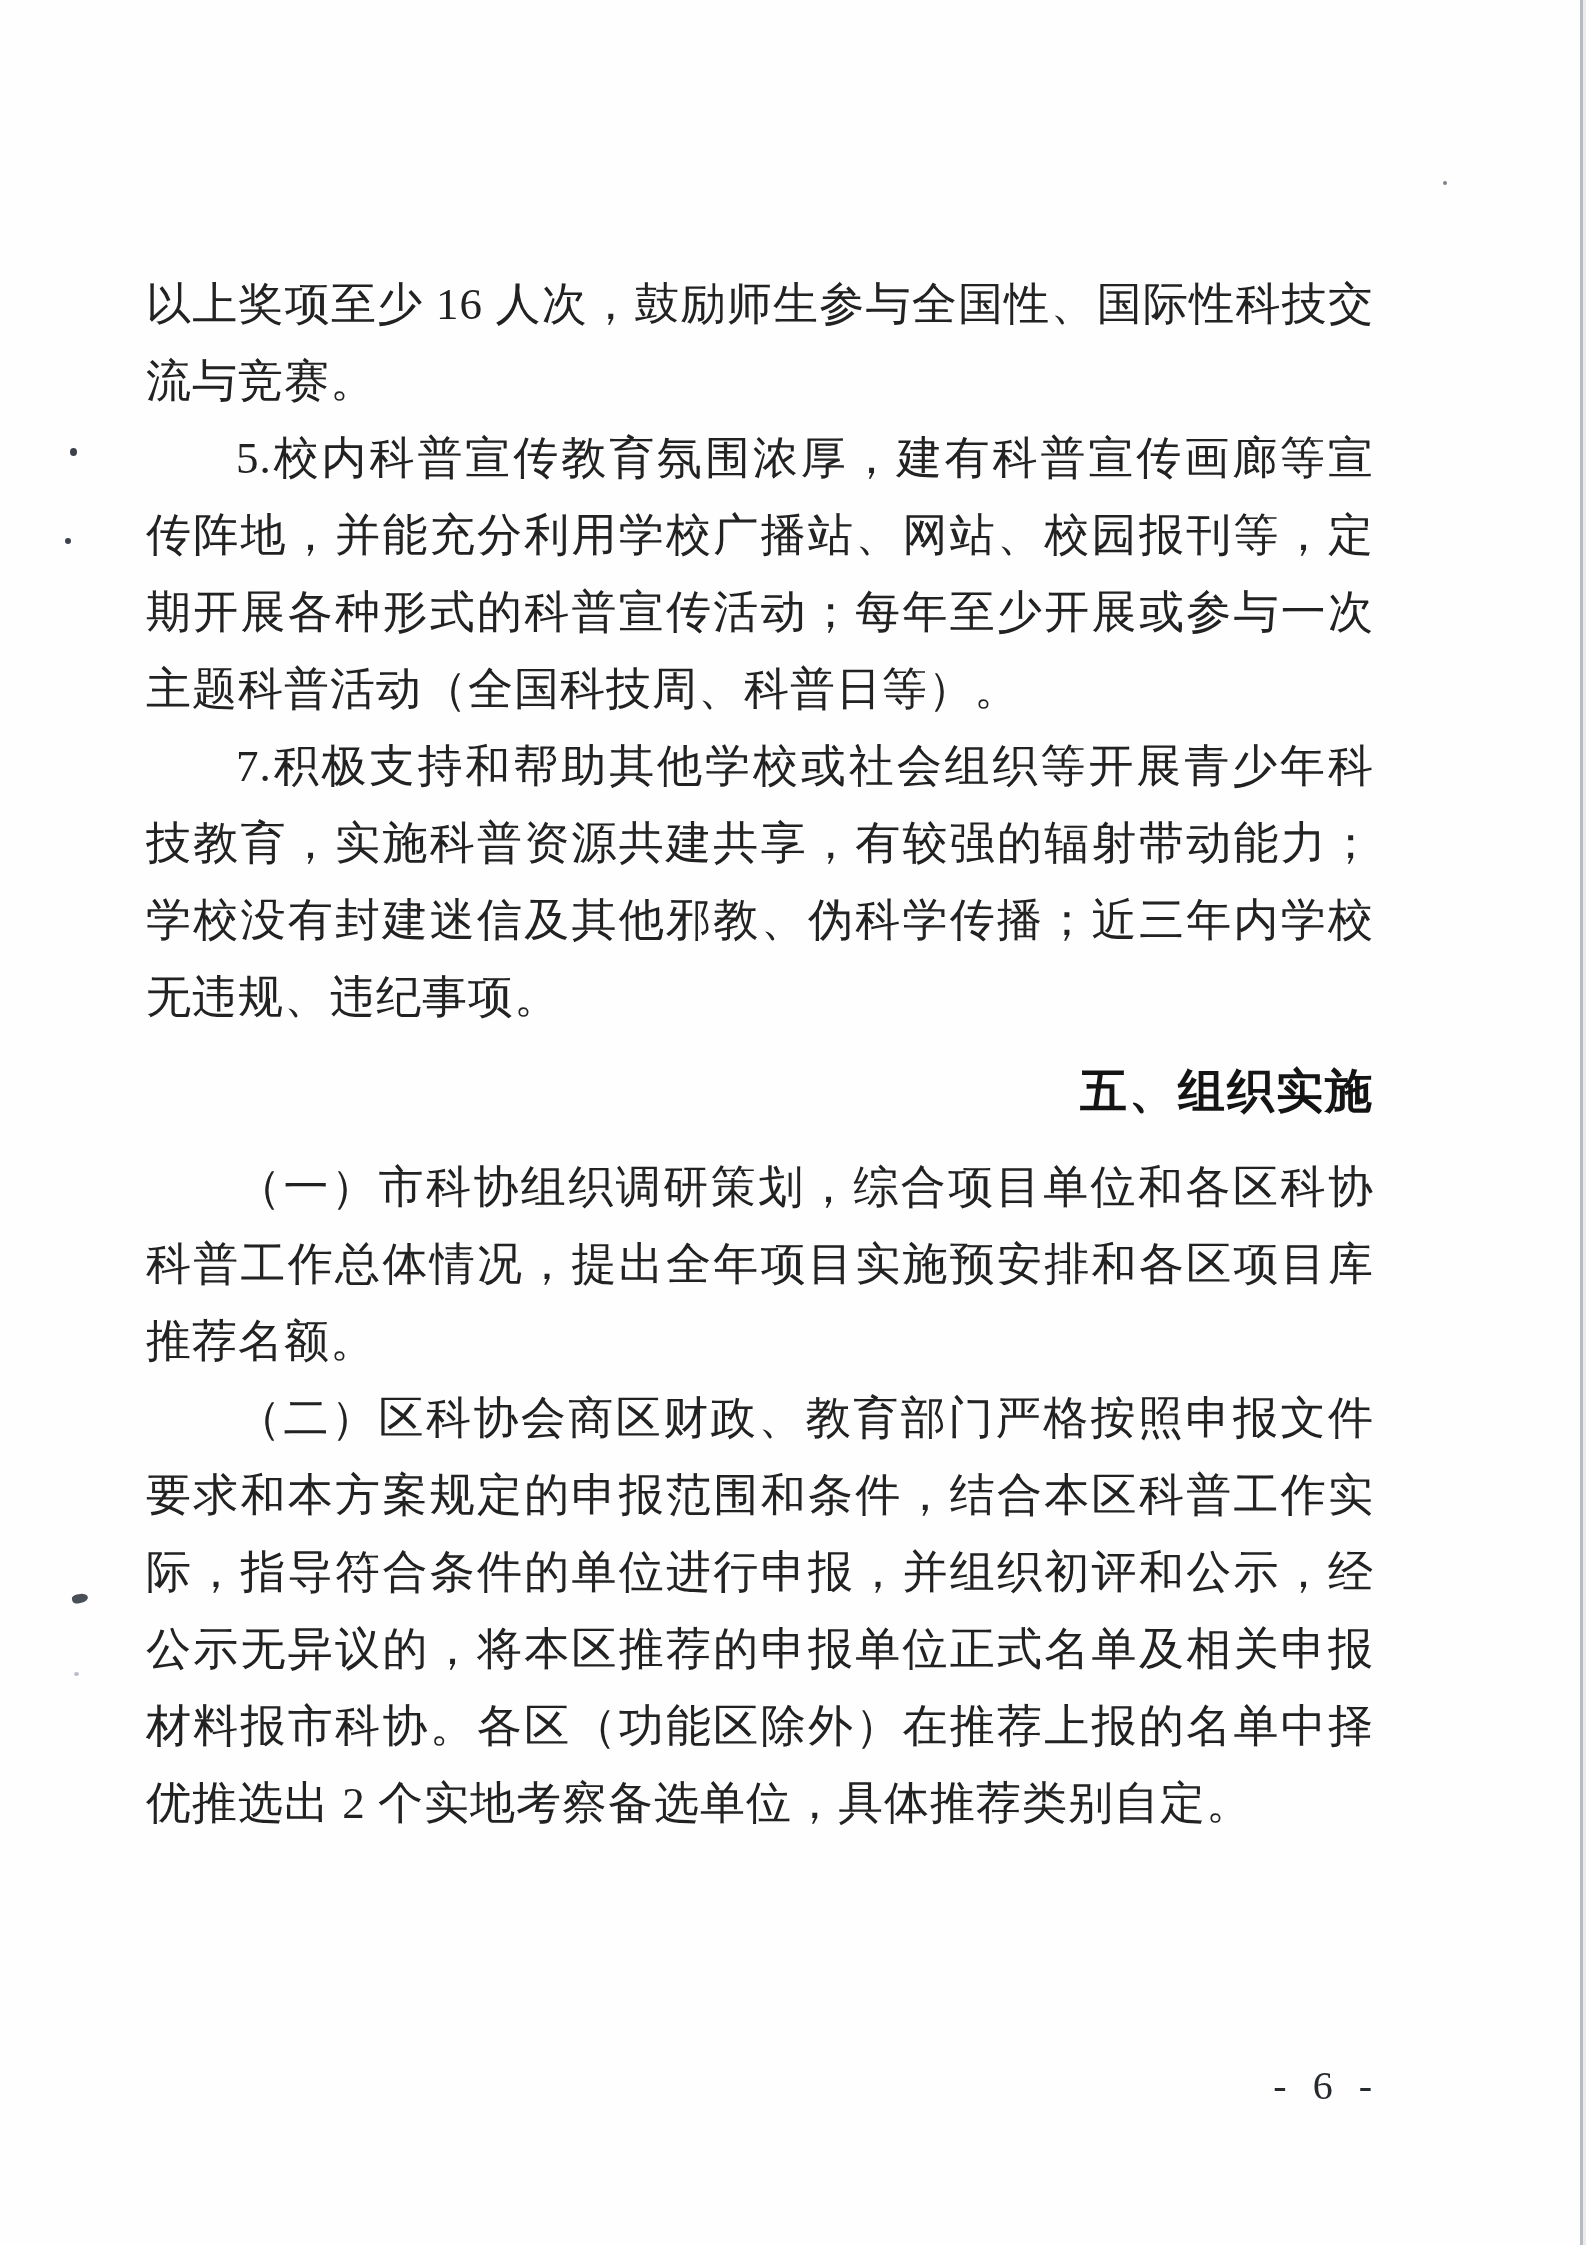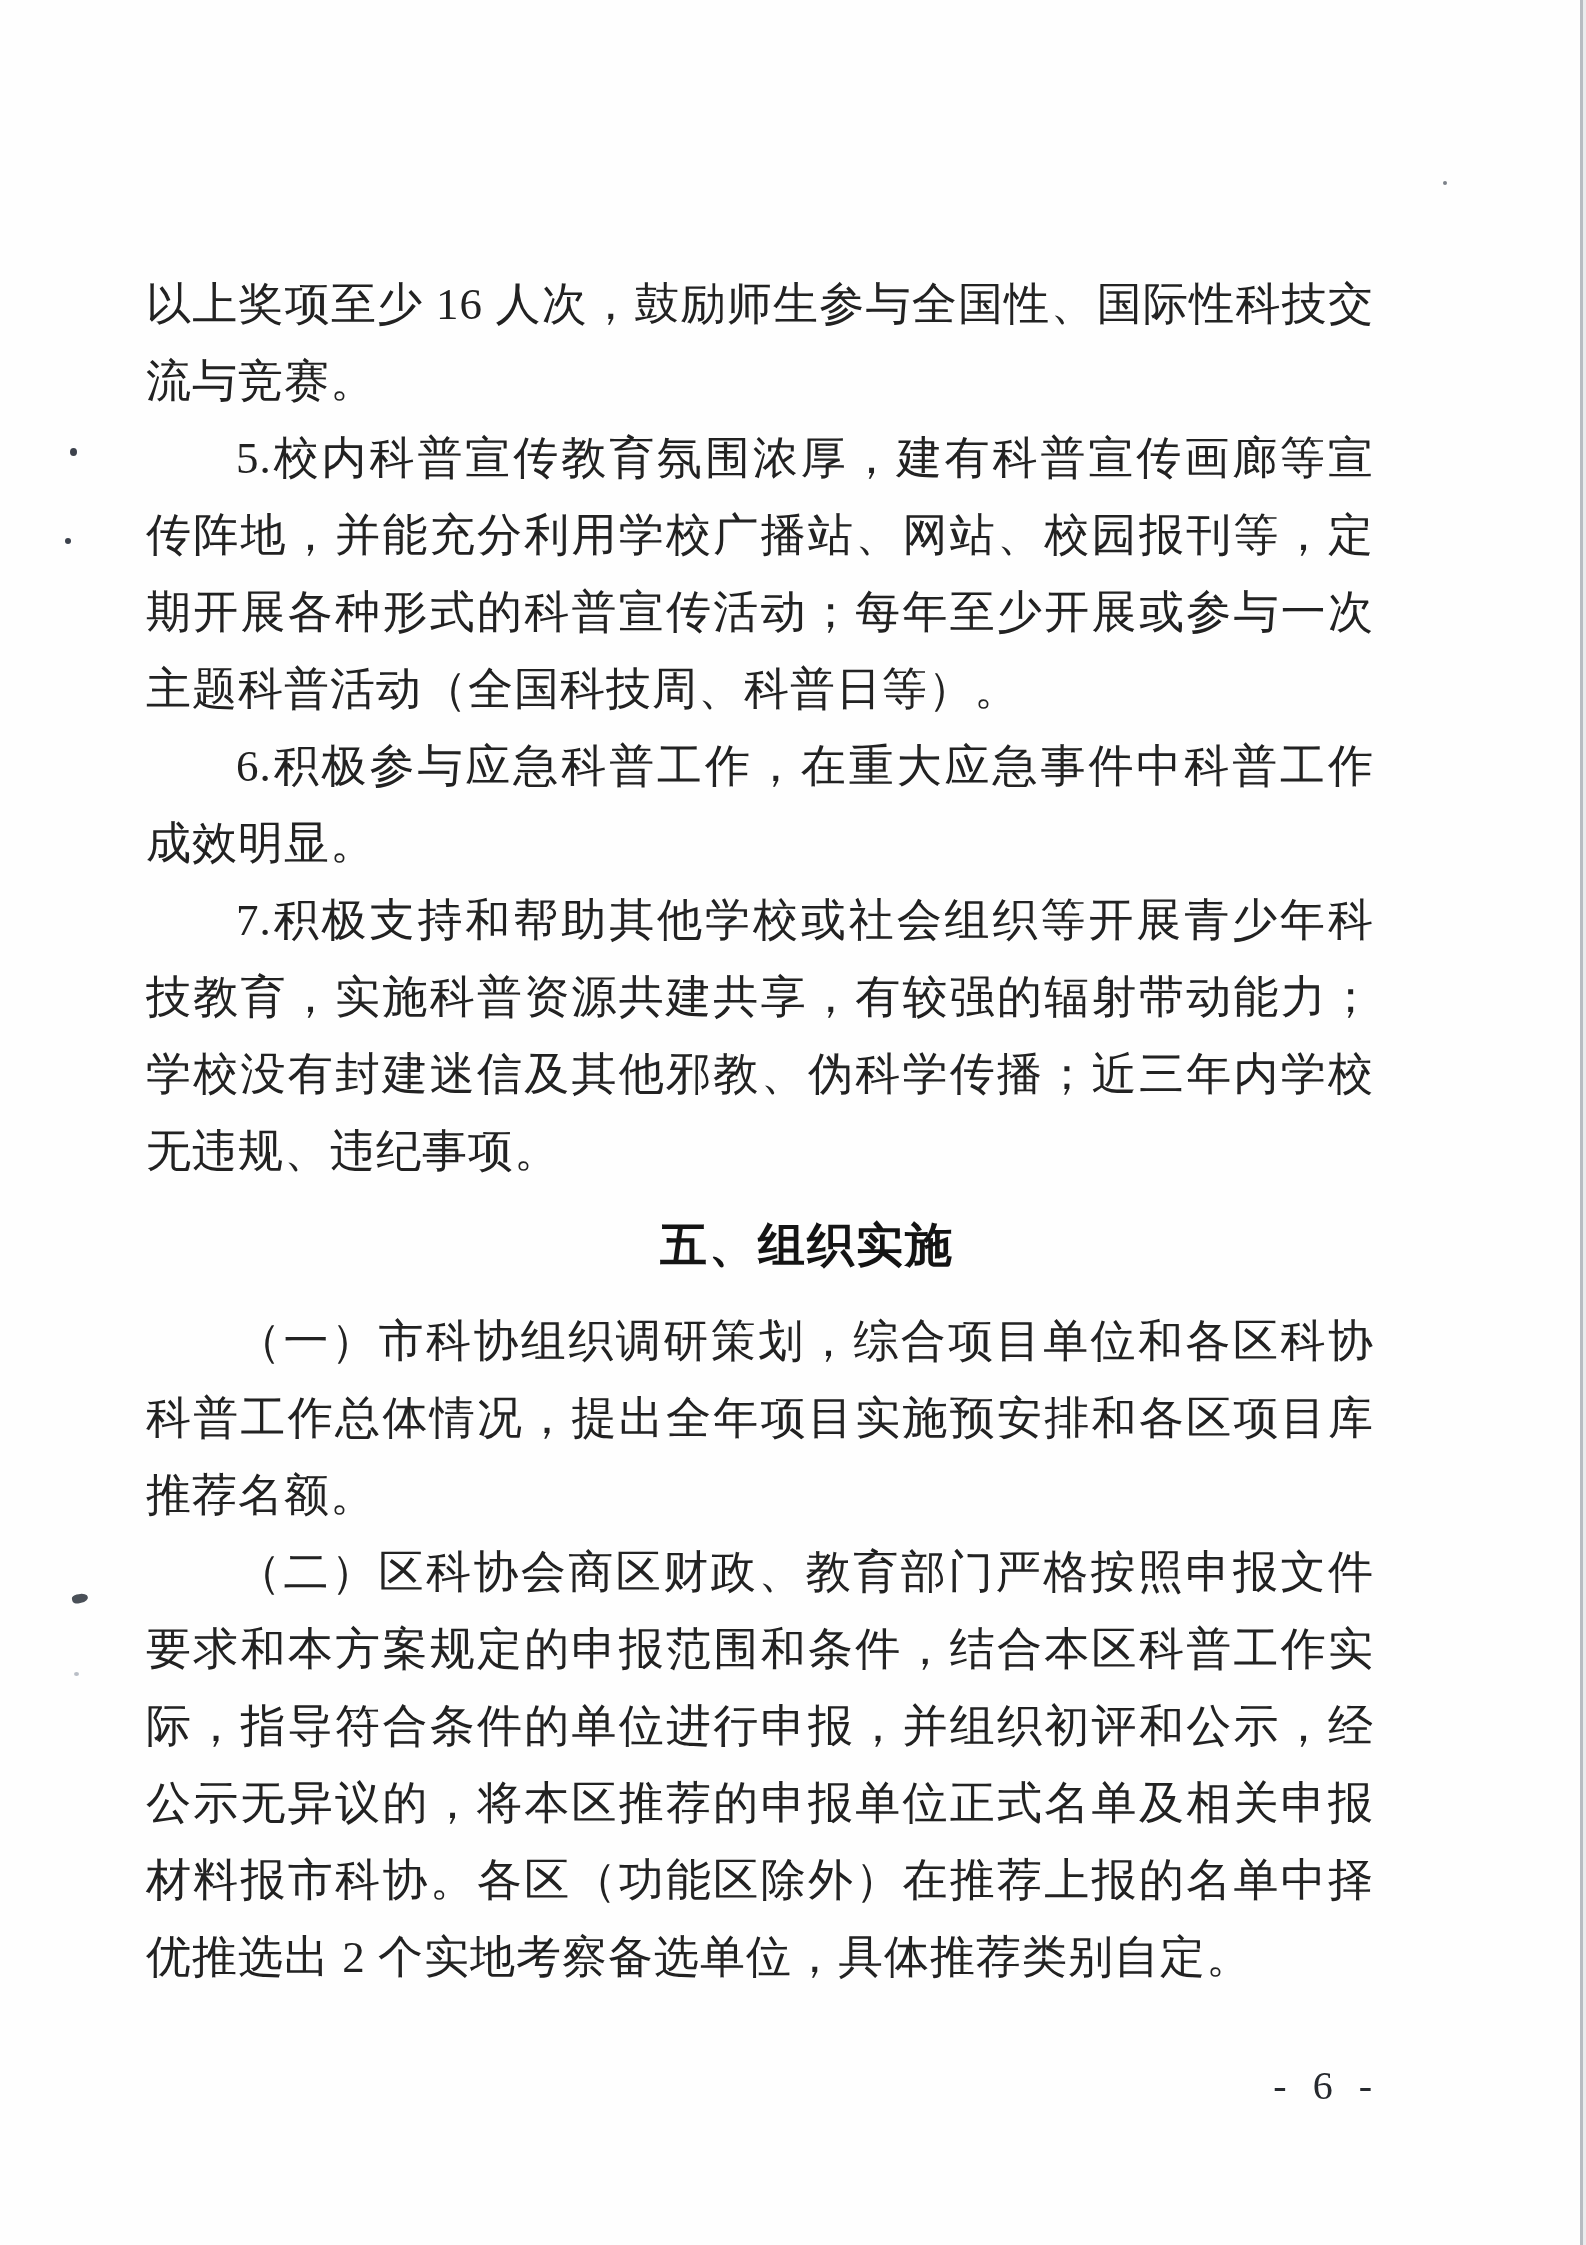--- a/index.html
+++ b/index.html
@@ -53,21 +53,21 @@
   }
   .heading {
     font-family: "Liberation Sans", sans-serif;
     font-weight: 700;
     font-size: 47px;
     color: #141414;
     line-height: 77px;
     margin: 16px 0 20px 0;
     text-indent: 2em;
     letter-spacing: 2px;
-    text-align: center;
+    text-align: right;
   }
   .page-number {
     position: absolute;
     top: 2062px;
     right: 206px;
     font-size: 40px;
     color: #26292e;
     letter-spacing: 8px;
     font-family: "Liberation Serif", serif;
   }
@@ -95,21 +95,20 @@
 
   <span class="speck s1"></span>
   <span class="speck s2"></span>
   <span class="speck s3"></span>
   <span class="speck s4"></span>
   <span class="speck s5"></span>
 
   <main class="content">
     <p class="para no-indent">以上奖项至少 16 人次，鼓励师生参与全国性、国际性科技交流与竞赛。</p>
     <p class="para">5.校内科普宣传教育氛围浓厚，建有科普宣传画廊等宣传阵地，并能充分利用学校广播站、网站、校园报刊等，定期开展各种形式的科普宣传活动；每年至少开展或参与一次主题科普活动（全国科技周、科普日等）。</p>
-    <p class="para">6.积极参与应急科普工作，在重大应急事件中科普工作成效明显。</p>
     <p class="para">7.积极支持和帮助其他学校或社会组织等开展青少年科技教育，实施科普资源共建共享，有较强的辐射带动能力；学校没有封建迷信及其他邪教、伪科学传播；近三年内学校无违规、违纪事项。</p>
 
     <h2 class="heading">五、组织实施</h2>
 
     <p class="para">（一）市科协组织调研策划，综合项目单位和各区科协科普工作总体情况，提出全年项目实施预安排和各区项目库推荐名额。</p>
     <p class="para">（二）区科协会商区财政、教育部门严格按照申报文件要求和本方案规定的申报范围和条件，结合本区科普工作实际，指导符合条件的单位进行申报，并组织初评和公示，经公示无异议的，将本区推荐的申报单位正式名单及相关申报材料报市科协。各区（功能区除外）在推荐上报的名单中择优推选出 2 个实地考察备选单位，具体推荐类别自定。</p>
   </main>
 
   <div class="page-number">- 6 -</div>
 

